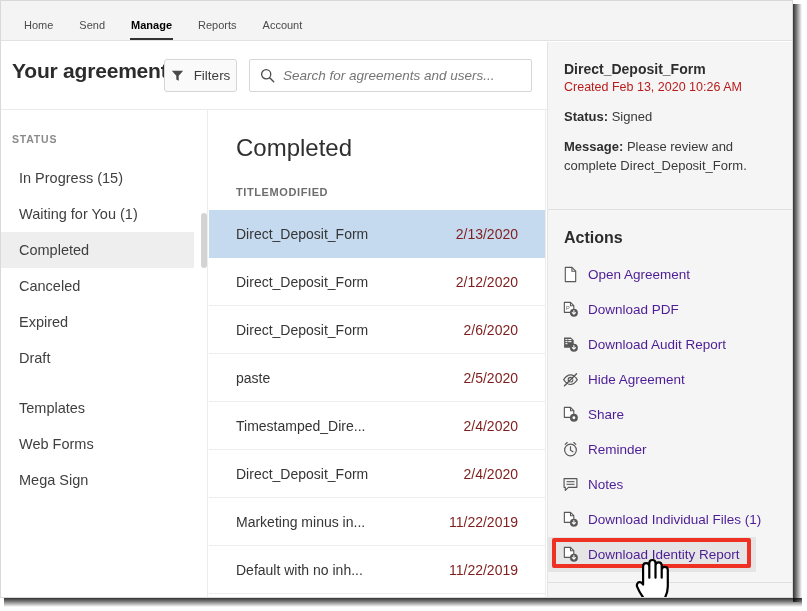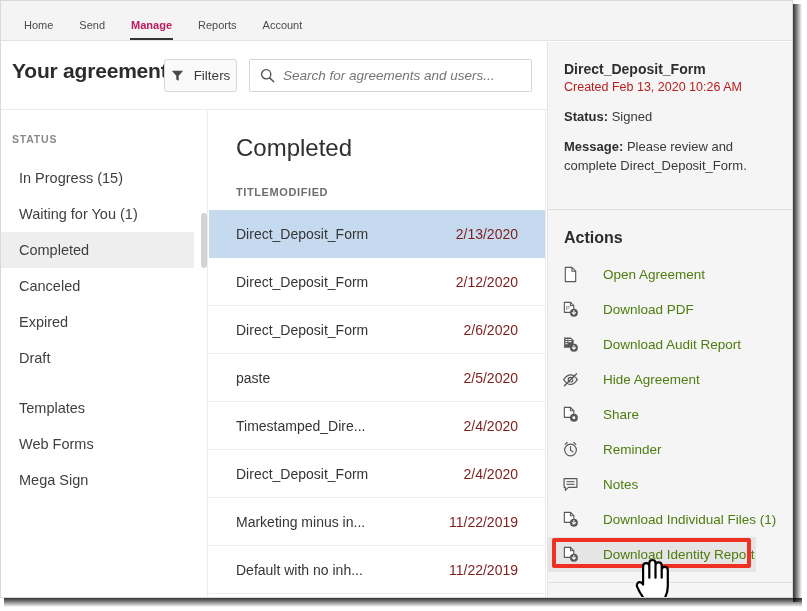--- a/index.html
+++ b/index.html
@@ -55,21 +55,21 @@
   }
   .navitem {
     position: relative;
     font-size: 11px;
     color: #4b4b4b;
     padding: 0 13px 9px 13px;
     cursor: pointer;
     line-height: 1;
     white-space: nowrap;
   }
-  .navitem.active { color: #be185d; font-weight: 600; }
+  .navitem.active { color: #000000; font-weight: 600; }
   .navitem.active::after {
     content: "";
     position: absolute;
     left: 12px; right: 12px; bottom: 0;
     height: 2px;
     background: #333333;
   }
 
   
   .header {
@@ -237,23 +237,23 @@
     position: absolute; left: 16px; top: 18px;
     font-size: 16px; font-weight: 700; color: #2c2c2c;
   }
   .actions-list {
     position: absolute; left: 0; top: 46px; width: 244px;
   }
   .action {
     height: 35px;
     display: flex; align-items: center;
     padding-left: 14px;
-    gap: 24px;
+    gap: 9px;
     font-size: 13.5px;
-    color: #4d7c0f;
+    color: #4c1d95;
     cursor: pointer;
     box-sizing: border-box;
     position: relative;
   }
   .action.hovered { background: #e5e5e5; width: 208px; }
   .action .ico { width: 17px; height: 17px; display: block; flex: none; }
 
   
   .redbox {
     position: absolute;

